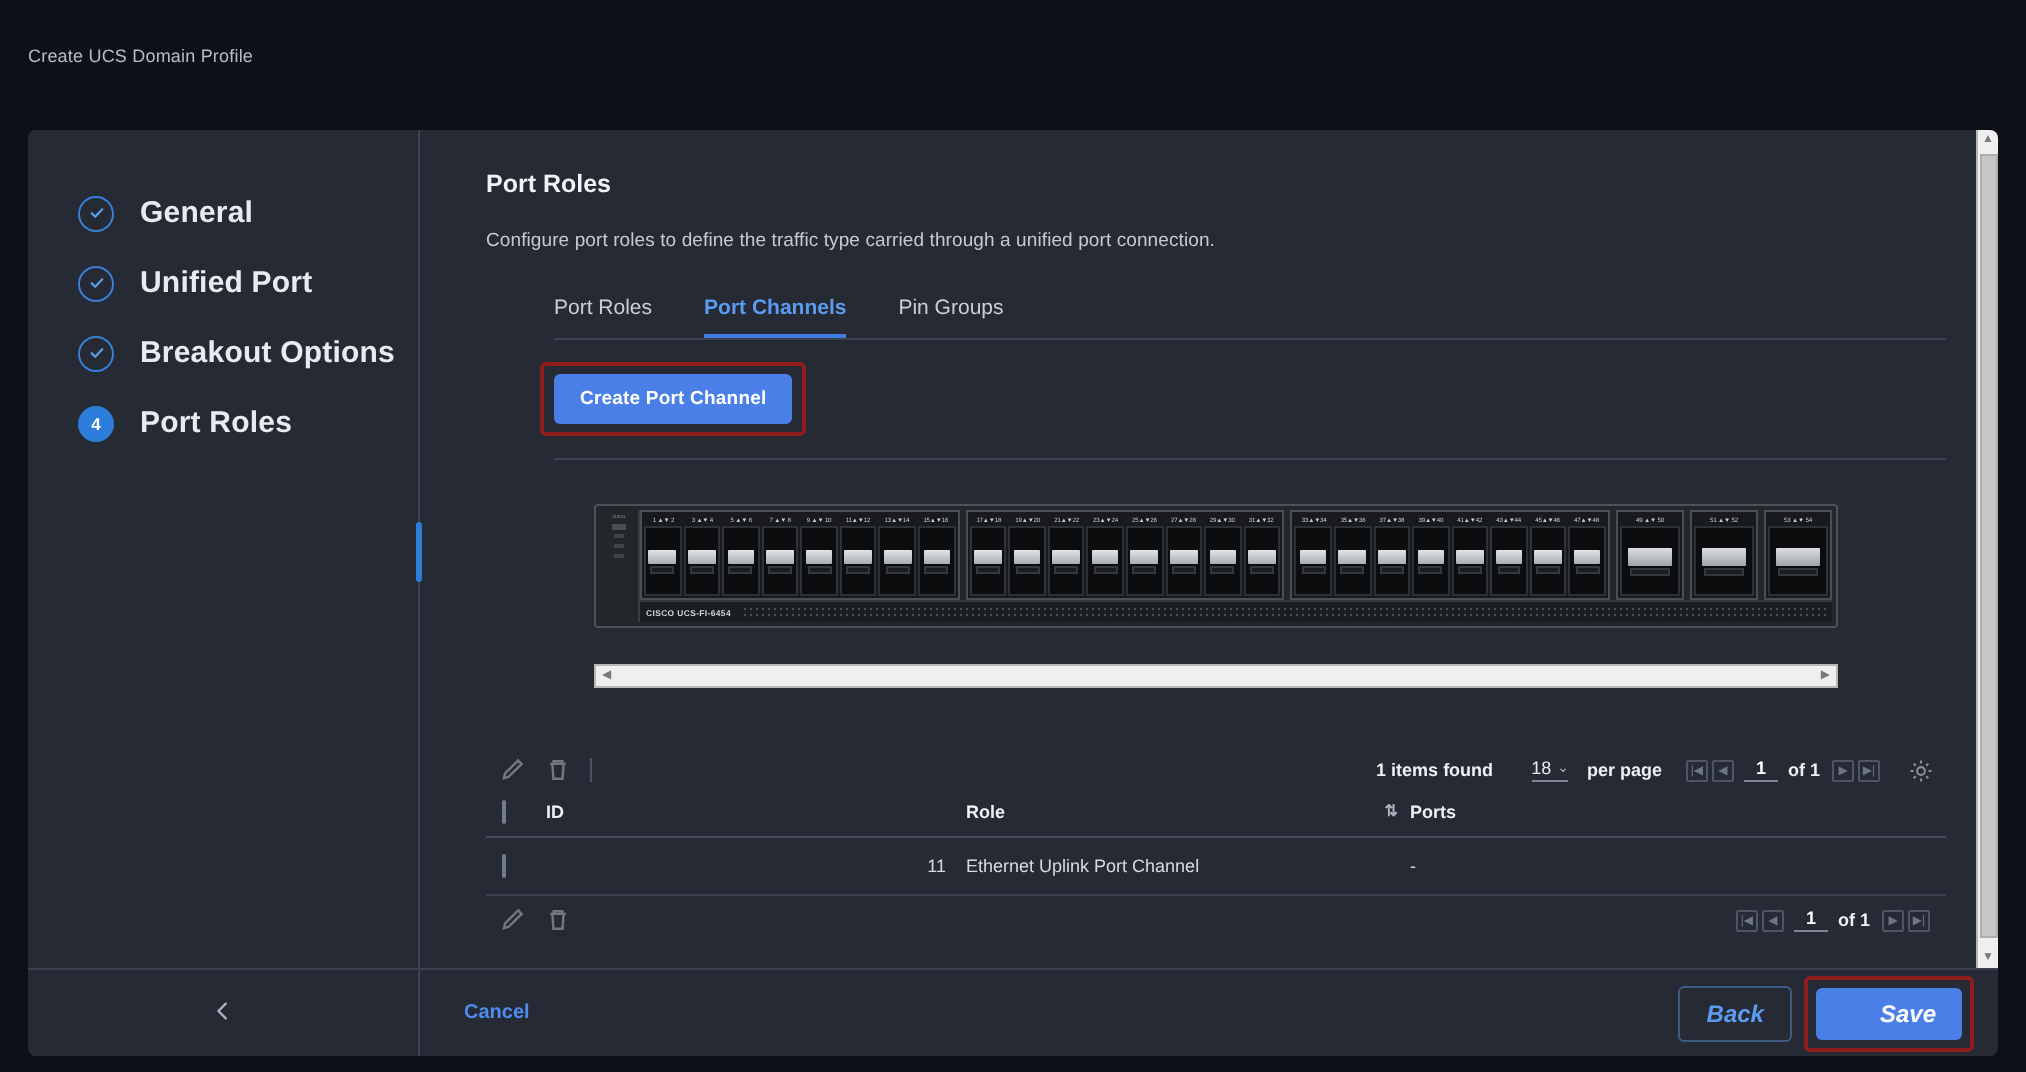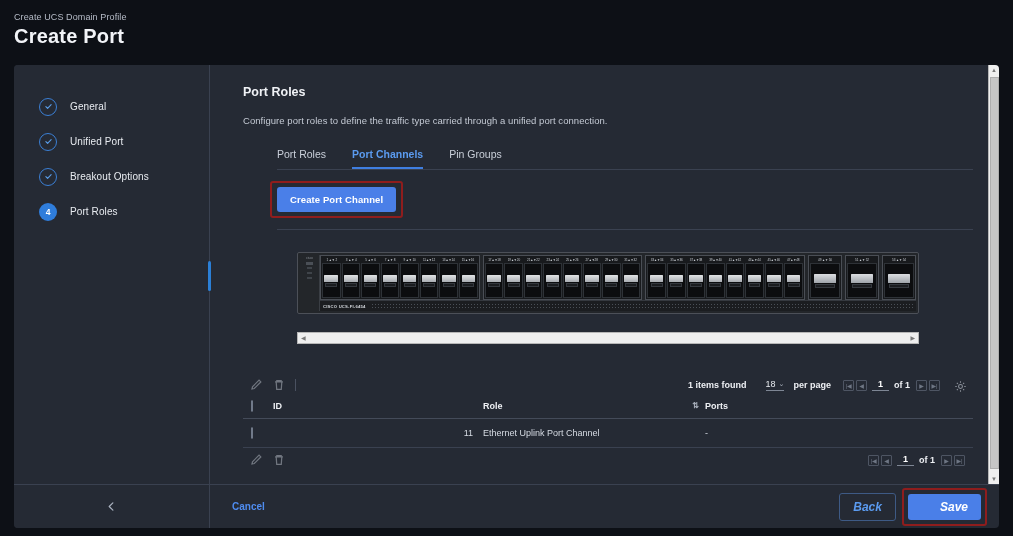--- a/index.html
+++ b/index.html
@@ -5,21 +5,21 @@
   * { box-sizing: border-box; margin: 0; padding: 0; }
   html, body {
     width: 1013px; height: 536px;
     background: #0d1016;
     font-family: "Liberation Sans", sans-serif;
     overflow: hidden;
   }
   body { position: relative; }
 
   
-  #top-header { position: absolute; left: 14px; top: 12px; }
+  #top-header { position: absolute; left: 14px; top: 23px; }
   #breadcrumb { font-size: 9px; color: #b6bcc8; letter-spacing: .1px; }
   #page-title { font-size: 20px; font-weight: bold; color: #f2f4f8; margin-top: 3px; letter-spacing: .2px; }
 
   
   #panel {
     position: absolute; left: 14px; top: 65px; width: 985px; height: 463px;
     background: #252a34; border-radius: 4px; display: flex; overflow: hidden;
   }
 
   
@@ -29,21 +29,21 @@
   }
   .step { display: flex; align-items: center; height: 35px; padding-left: 25px; cursor: pointer; }
   .step-circle {
     width: 18px; height: 18px; border-radius: 50%; flex: 0 0 18px;
     display: flex; align-items: center; justify-content: center;
     font-size: 8.5px; font-weight: bold; margin-right: 13px;
   }
   .step-circle.done { border: 1.3px solid #3b7fd4; color: #5a9de8; background: transparent; }
   .step-circle.done svg { width: 9px; height: 9px; display: block; }
   .step-circle.active { background: #2f7ddb; color: #fff; }
-  .step-label { font-size: 10px; font-weight: normal; color: #e8ebf0; letter-spacing: .1px; }
+  .step-label { font-size: 15px; font-weight: bold; color: #e8ebf0; letter-spacing: .1px; }
   #active-marker { position: absolute; right: -1.5px; width: 3px; height: 30px; background: #2b7fd6; border-radius: 2px; }
 
   #sidebar-footer-sep { position: absolute; left: 0; right: 0; bottom: 43px; height: 1px; background: #3a4150; }
   #collapse-btn {
     position: absolute; left: 0; bottom: 0; width: 100%; height: 43px;
     display: flex; align-items: center; justify-content: center; cursor: pointer;
   }
   #collapse-btn svg { width: 11px; height: 11px; stroke: #aab2c0; }
 
   
@@ -162,21 +162,20 @@
   #back-btn { background: transparent; color: #5b9bf0; border: 1px solid #3e5a85; margin-right: 12px; }
   #save-wrap { position: relative; display: inline-block; }
   #save-btn { background: #4a7fe8; color: #fff; border: none; padding-left: 32px; }
   #save-redbox { left: -6px; top: -6px; right: -6px; bottom: -6px; }
 </style>
 </head>
 <body>
 
 <div id="top-header">
   <div id="breadcrumb">Create UCS Domain Profile</div>
-  <div id="page-title">Create Port</div>
 </div>
 
 <div id="panel">
 
   <div id="sidebar">
 
     <div class="step">
       <div class="step-circle done">
         <svg viewBox="0 0 12 12">
             <polyline points="2.5,6.2 4.8,8.5 9.5,3.5" fill="none" stroke="#5a9de8" stroke-width="1.5" stroke-linecap="round" stroke-linejoin="round"></polyline>

